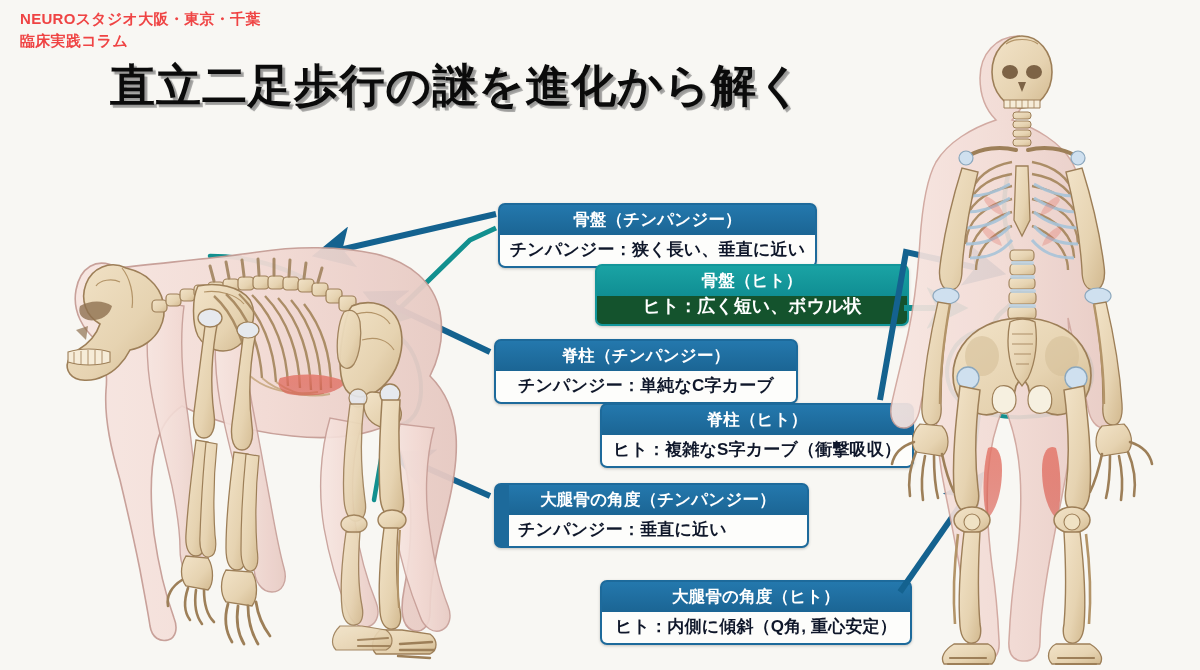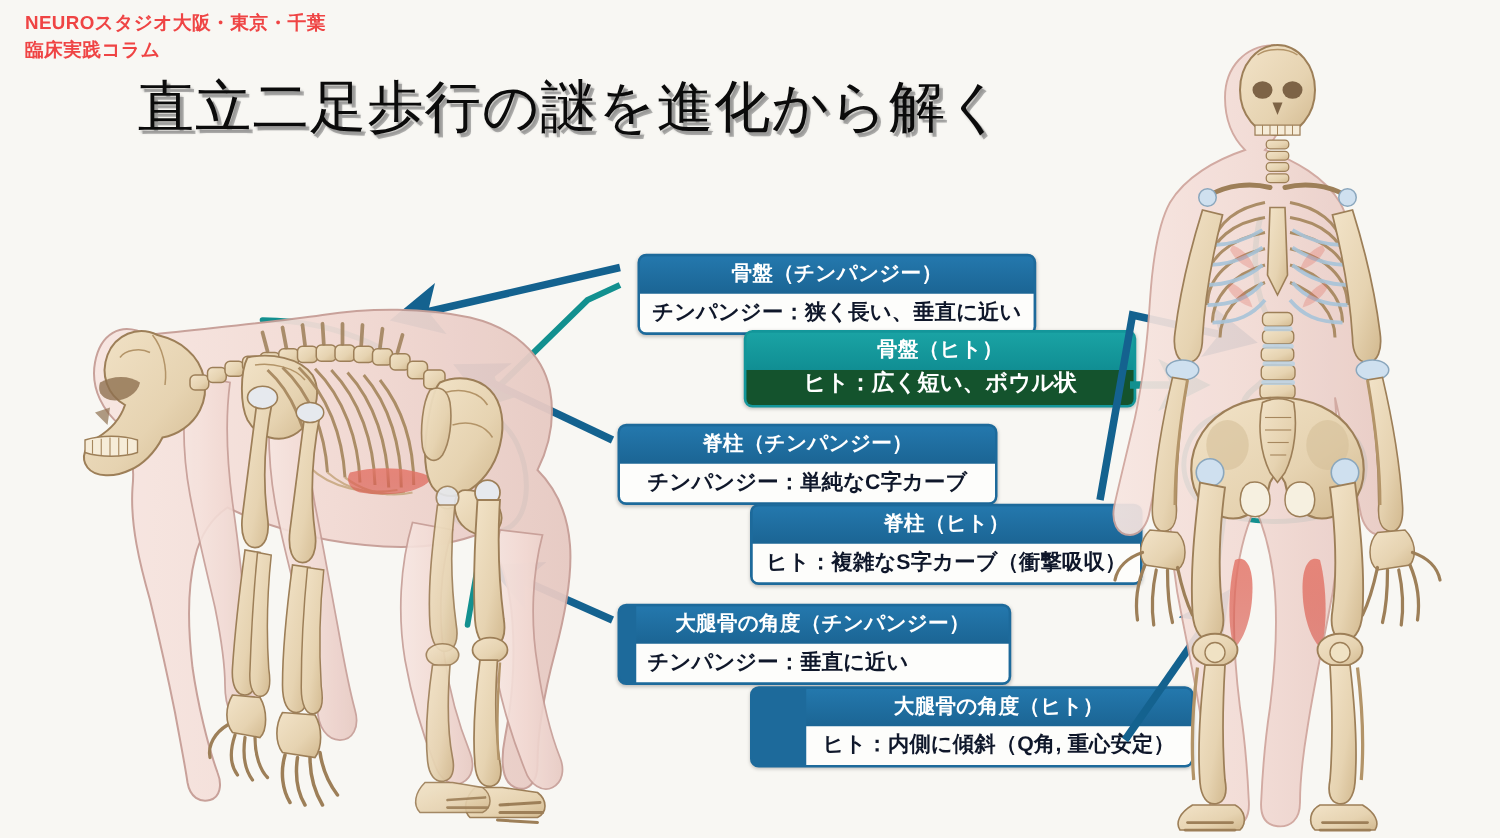--- a/index.html
+++ b/index.html
@@ -13,21 +13,21 @@
 
   
   .brand{
     position:absolute;left:20px;top:8px;
     font-size:15px;font-weight:700;color:#ef4444;line-height:1.45;
     letter-spacing:.02em;white-space:pre-line;
   }
   .maintitle{
     position:absolute;left:0;top:56px;width:1104px;
     text-align:center;
-    font-size:45px;font-weight:400;color:#0b0b0b;
+    font-size:45px;font-weight:700;color:#0b0b0b;
     letter-spacing:.02em;
     text-shadow:3px 3px 0 rgba(120,120,120,.55), 2px 2px 2px rgba(0,0,0,.25);
     padding-right:190px;box-sizing:border-box;
   }
 
   
   .box{position:absolute;border-radius:7px;overflow:hidden;
        box-shadow:0 1px 3px rgba(0,0,0,.22);}
   .box .hd{
     color:#fff;font-weight:700;font-size:16.5px;
@@ -493,21 +493,21 @@
     <path d="M490,496 L400,456" fill="none" stroke="#14628f" stroke-width="6" marker-end="url(#arrBlue)"></path>
 
     <path d="M904,308 L958,308" fill="none" stroke="#12908f" stroke-width="6" marker-end="url(#arrTeal)"></path>
 
     <path d="M880,400 L906,252 L996,272" fill="none" stroke="#14628f" stroke-width="6" stroke-linejoin="miter" marker-end="url(#arrBlue)"></path>
 
     <path d="M900,592 L978,480" fill="none" stroke="#14628f" stroke-width="6" marker-end="url(#arrBlue)"></path>
   </svg>
 
   <div class="boxes">
-    <div class="box blue" style="left:498px;top:203px;width:315px;margin-left:12px;">
+    <div class="box blue" style="left:498px;top:203px;width:315px;">
       <div class="hd">骨盤（チンパンジー）</div>
       <div class="bd center">チンパンジー：狭く長い、垂直に近い</div>
     </div>
 
     <div class="box teal" style="left:595px;top:264px;width:310px;">
       <div class="hd">骨盤（ヒト）</div>
       <div class="hd2">ヒト：広く短い、ボウル状</div>
     </div>
 
     <div class="box blue" style="left:494px;top:339px;width:300px;">
@@ -518,19 +518,19 @@
     <div class="box blue" style="left:600px;top:403px;width:310px;">
       <div class="hd">脊柱（ヒト）</div>
       <div class="bd center">ヒト：複雑なS字カーブ（衝撃吸収）</div>
     </div>
 
     <div class="box blue" style="left:494px;top:483px;width:298px;padding-left:13px;">
       <div class="hd">大腿骨の角度（チンパンジー）</div>
       <div class="bd left">チンパンジー：垂直に近い</div>
     </div>
 
-    <div class="box blue" style="left:600px;top:549px;width:308px;padding-left:43px;">
+    <div class="box blue" style="left:600px;top:580px;width:308px;">
       <div class="hd">大腿骨の角度（ヒト）</div>
       <div class="bd center">ヒト：内側に傾斜（Q角, 重心安定）</div>
     </div>
   </div>
 
 </div>
 
 </body></html>

